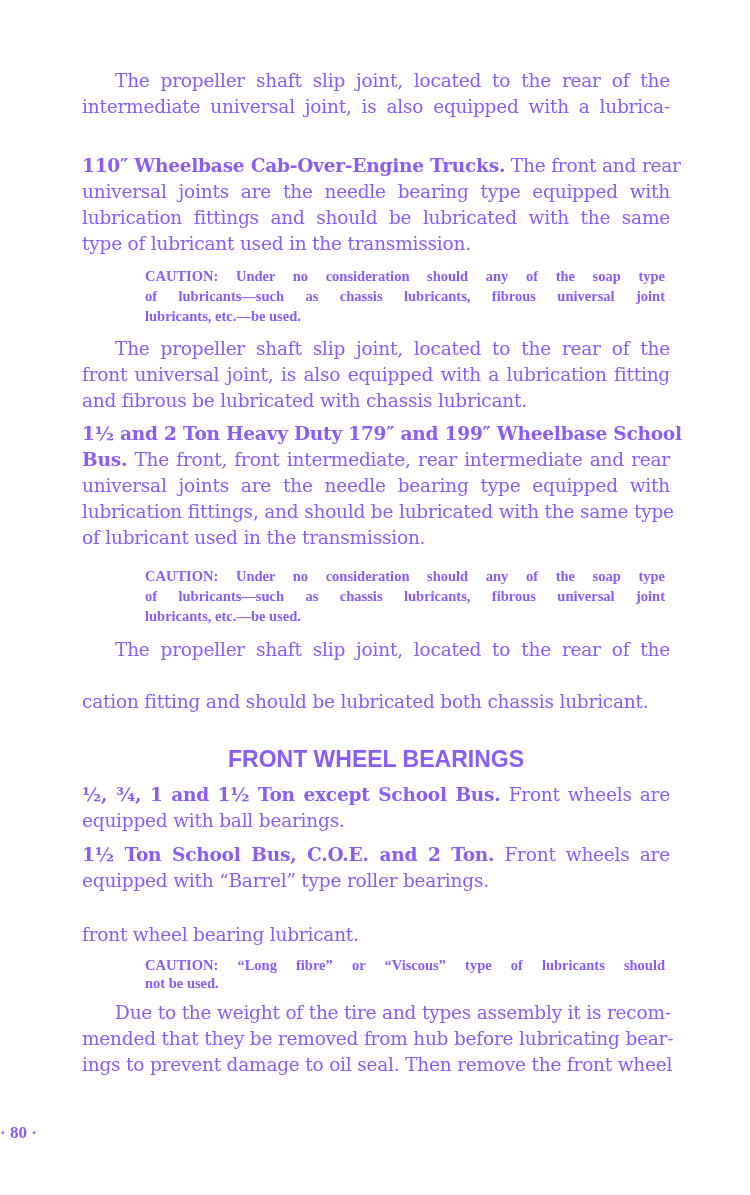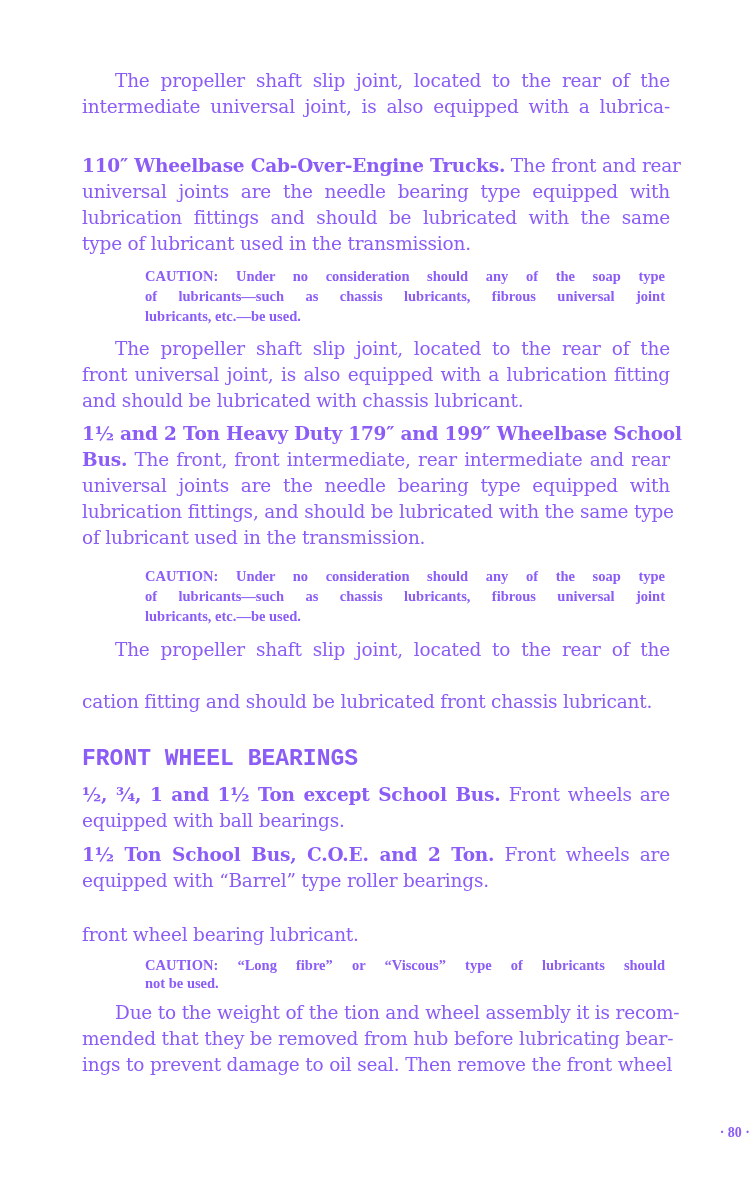--- a/index.html
+++ b/index.html
@@ -18,28 +18,28 @@
     .line.indent { left: 115px; width: 555px; }
     .line b { font-weight: bold; }
     .caution {
       position: absolute; left: 118px; width: 520px;
       font-family: "Liberation Serif", serif; font-weight: bold;
       font-size: 14.5px; line-height: 20px; white-space: nowrap;
       text-align: justify; text-align-last: justify; margin-left: 27px;
     }
     .caution.last { text-align-last: left; }
     .heading {
-      position: absolute; left: 82px; width: 588px; text-align: left;
-      font-family: Liberation Mono, monospace; font-weight: bold;
+      position: absolute; left: 82px; width: 588px; text-align: center;
+      font-family: Liberation Sans, sans-serif; font-weight: bold;
       font-size: 23px; line-height: 30px;
     }
     .folio {
-      position: absolute; left: 0; width: 750px; text-align: right;
+      position: absolute; left: 0; width: 750px; text-align: left;
       font-family: "Liberation Serif", serif; font-weight: bold;
-      font-size: 14px; line-height: 18px;
+      font-size: 17px; line-height: 18px;
     }
   </style>
 </head>
 <body>
 
 <div class="page">
 
   <div class="line indent" style="top:68px">The propeller shaft slip joint, located to the rear of the</div>
   <div class="line" style="top:94px">intermediate universal joint, is also equipped with a lubrica-</div>
 
@@ -47,46 +47,46 @@
   <div class="line" style="top:179px">universal joints are the needle bearing type equipped with</div>
   <div class="line" style="top:205px">lubrication fittings and should be lubricated with the same</div>
   <div class="line last" style="top:231px">type of lubricant used in the transmission.</div>
 
   <div class="caution" style="top:266px">CAUTION: Under no consideration should any of the soap type</div>
   <div class="caution" style="top:286px">of lubricants—such as chassis lubricants, fibrous universal joint</div>
   <div class="caution last" style="top:306px">lubricants, etc.—be used.</div>
 
   <div class="line indent" style="top:336px">The propeller shaft slip joint, located to the rear of the</div>
   <div class="line" style="top:362px">front universal joint, is also equipped with a lubrication fitting</div>
-  <div class="line last" style="top:388px">and should be lubricated with chassis lubricant.</div>
+  <div class="line last" style="top:388px">and fibrous be lubricated with chassis lubricant.</div>
 
   <div class="line" style="top:421px"><b>1½ and 2 Ton Heavy Duty 179″ and 199″ Wheelbase School</b></div>
   <div class="line" style="top:447px"><b>Bus.</b><span> The front, front intermediate, rear intermediate and rear</span></div>
   <div class="line" style="top:473px">universal joints are the needle bearing type equipped with</div>
   <div class="line" style="top:499px">lubrication fittings, and should be lubricated with the same type</div>
   <div class="line last" style="top:525px">of lubricant used in the transmission.</div>
 
   <div class="caution" style="top:566px">CAUTION: Under no consideration should any of the soap type</div>
   <div class="caution" style="top:586px">of lubricants—such as chassis lubricants, fibrous universal joint</div>
   <div class="caution last" style="top:606px">lubricants, etc.—be used.</div>
 
   <div class="line indent" style="top:637px">The propeller shaft slip joint, located to the rear of the</div>
-  <div class="line last" style="top:689px">cation fitting and should be lubricated front chassis lubricant.</div>
+  <div class="line last" style="top:689px">cation fitting and should be lubricated both chassis lubricant.</div>
 
   <div class="heading" style="top:744px">FRONT WHEEL BEARINGS</div>
 
   <div class="line" style="top:782px"><b>½, ¾, 1 and 1½ Ton except School Bus.</b><span> Front wheels are</span></div>
   <div class="line last" style="top:808px">equipped with ball bearings.</div>
 
   <div class="line" style="top:842px"><b>1½ Ton School Bus, C.O.E. and 2 Ton.</b><span> Front wheels are</span></div>
   <div class="line last" style="top:868px">equipped with “Barrel” type roller bearings.</div>
 
   <div class="line last" style="top:922px">front wheel bearing lubricant.</div>
 
   <div class="caution" style="top:955px">CAUTION: “Long fibre” or “Viscous” type of lubricants should</div>
   <div class="caution last" style="top:973px">not be used.</div>
 
-  <div class="line indent" style="top:1000px">Due to the weight of the tion and wheel assembly it is recom-</div>
+  <div class="line indent" style="top:1000px">Due to the weight of the tire and types assembly it is recom-</div>
   <div class="line" style="top:1026px">mended that they be removed from hub before lubricating bear-</div>
   <div class="line" style="top:1052px">ings to prevent damage to oil seal. Then remove the front wheel</div>
 
   <div class="folio" style="top:1124px">· 80 ·</div>
 </div>
 
 </body></html>

